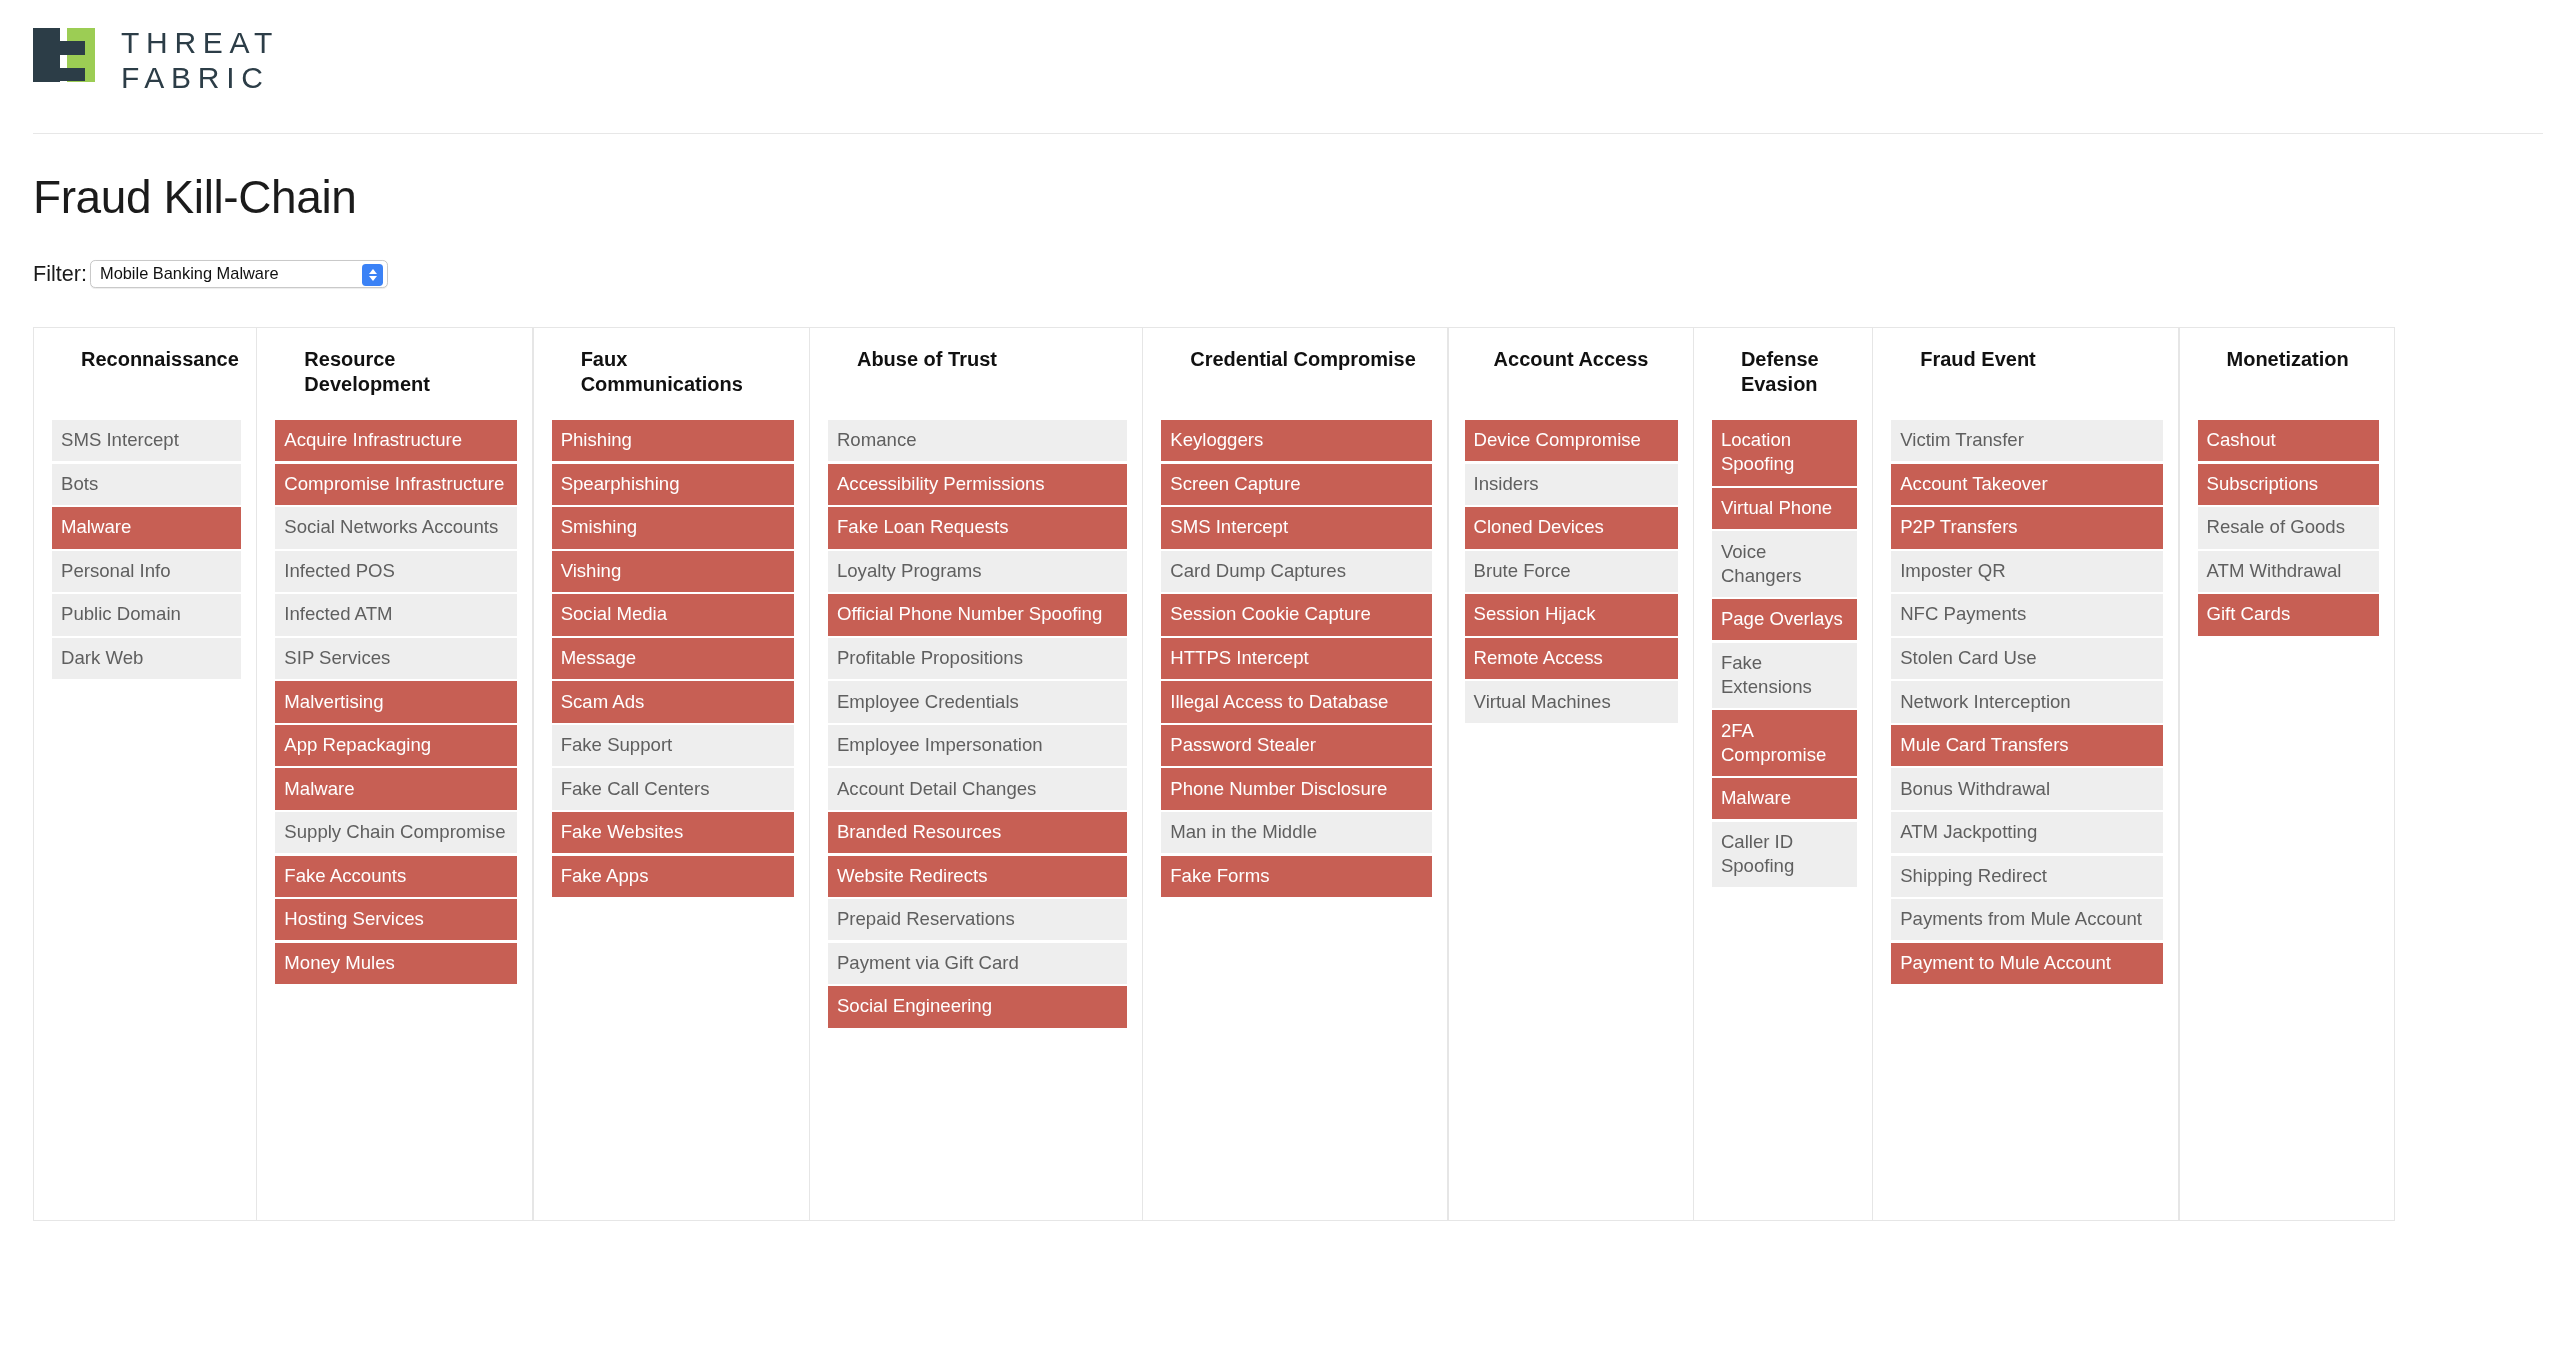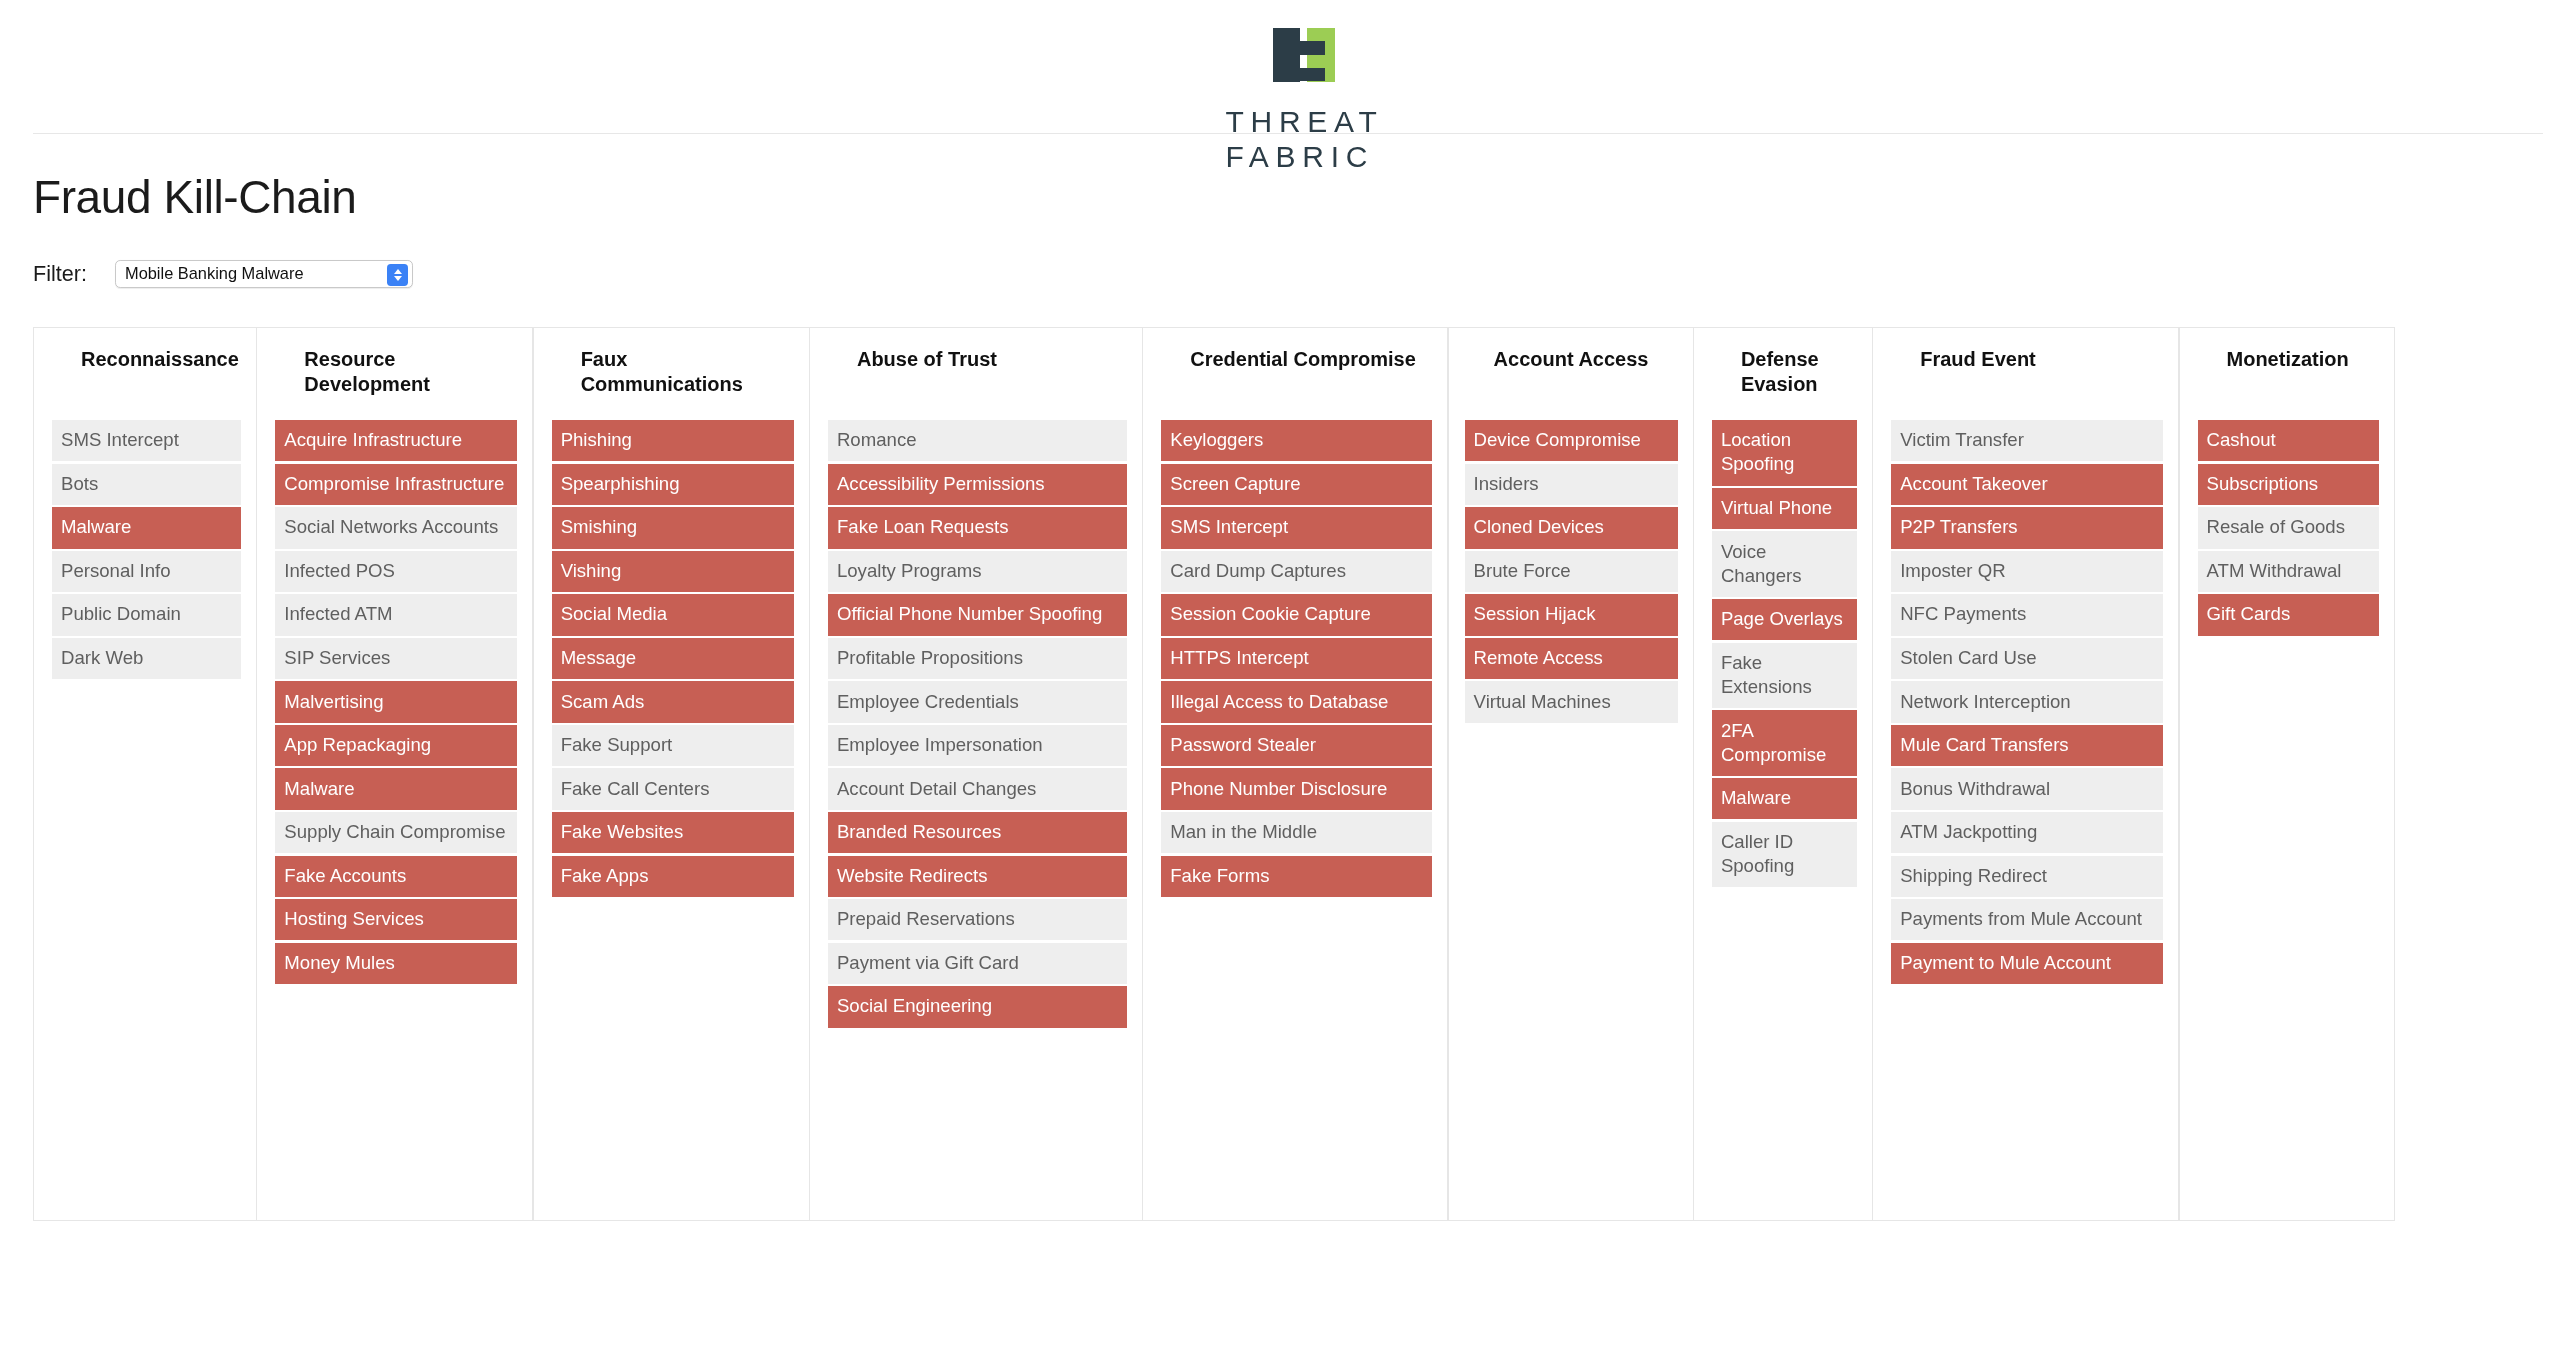--- a/index.html
+++ b/index.html
@@ -18,23 +18,22 @@
 
   
   .page { padding: 0; }
 
   .brand-bar {
     padding: 28px 0 0 33px;
     height: 133px;
   }
   .logo {
     display: flex;
-    align-items: center;
+    align-items: flex-start;
     gap: 25px;
-    flex-direction: column;
   }
   .logo-mark {
     position: relative;
     width: 63px;
     height: 54px;
     flex: 0 0 auto;
   }
   
   .lm-dark-1 { position:absolute; left:0;   top:0;    width:27px; height:54px; background:#2c3d47; }
   .lm-dark-2 { position:absolute; left:27px; top:13.4px; width:25px; height:13.4px; background:#2c3d47; }
@@ -70,21 +69,21 @@
     font-weight: 400;
     color: #1b1b1b;
     margin: 36px 0 0 33px;
     letter-spacing: -0.4px;
   }
 
   
   .filter-row {
     display: flex;
     align-items: center;
-    gap: 28px;
+    gap: 3px;
     margin: 33px 0 0 33px;
     height: 34px;
   }
   .filter-label {
     font-size: 21.6px;
     color: #1b1b1b;
   }
   .select-shell {
     position: relative;
     display: inline-flex;

